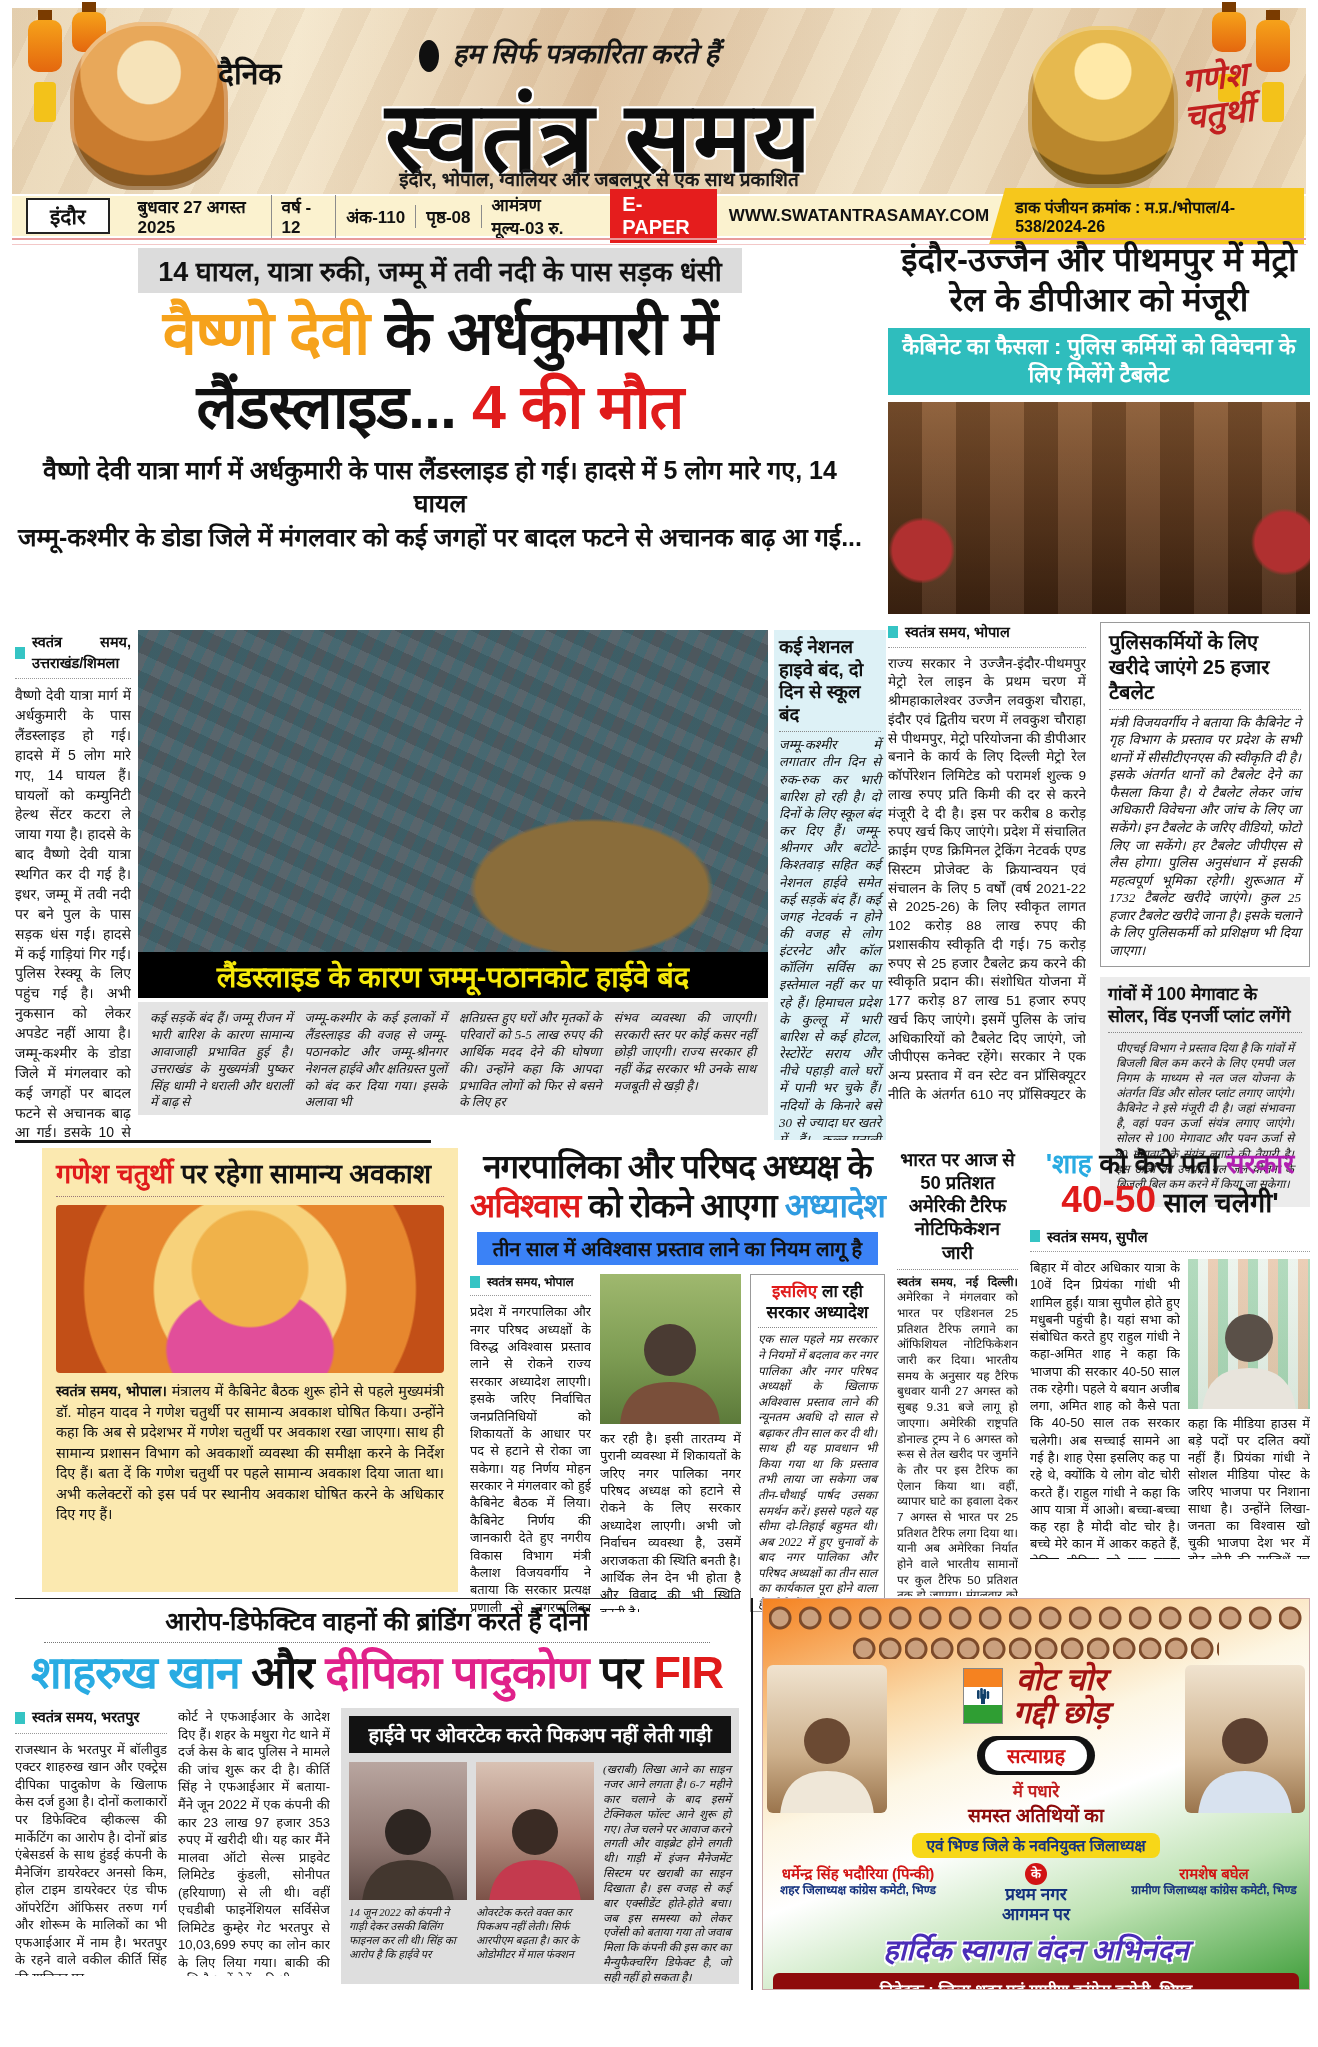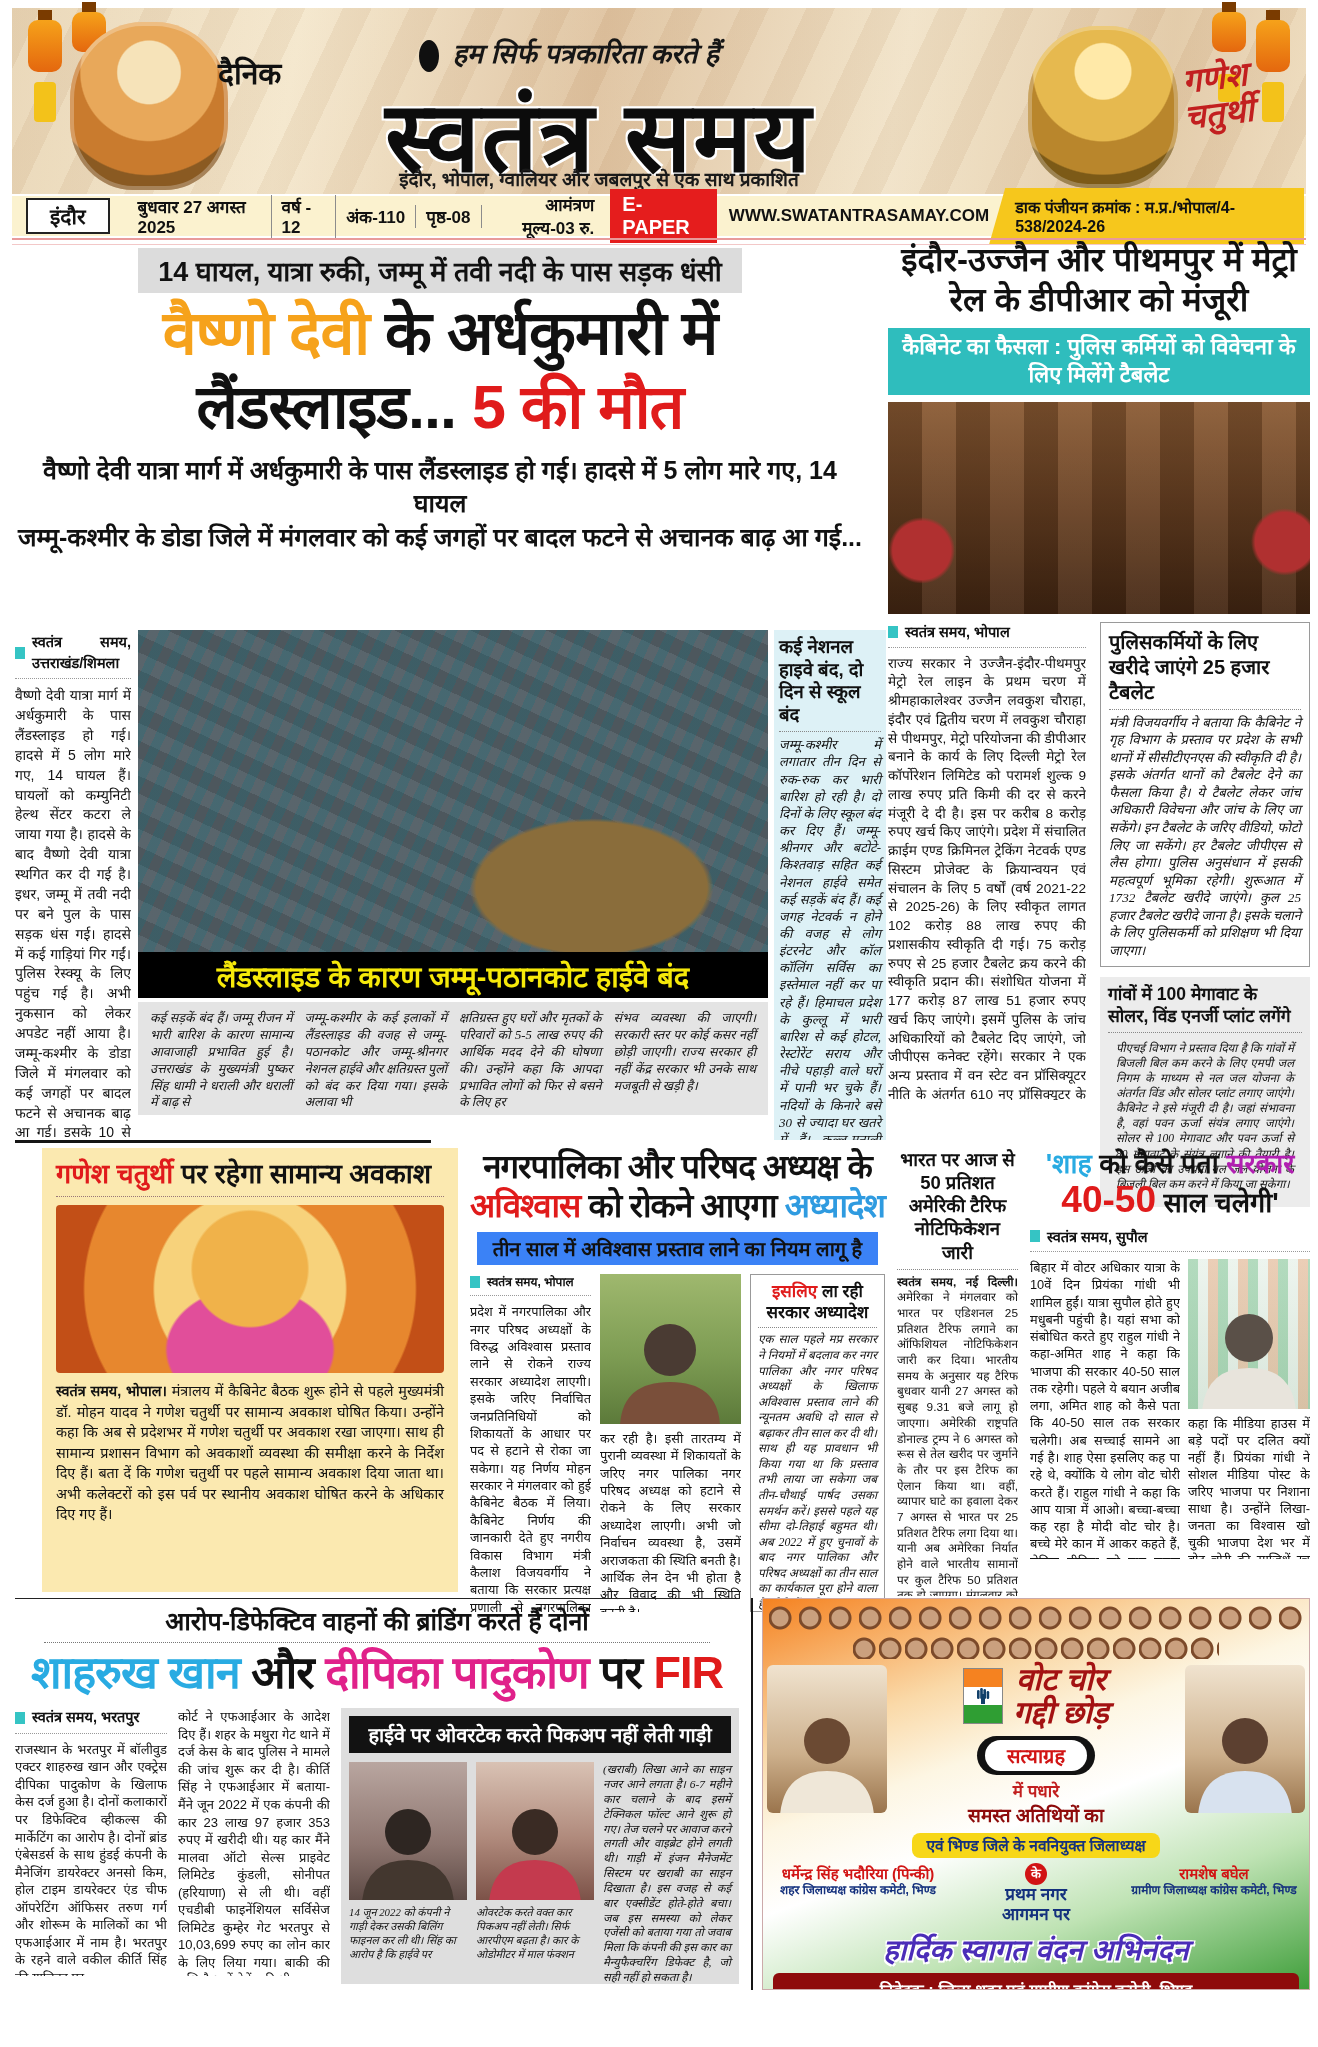--- a/index.html
+++ b/index.html
@@ -30,21 +30,21 @@
   .np-title{position:absolute;left:0;right:120px;top:58px;text-align:center;font-size:98px;font-weight:900;letter-spacing:2px;color:#0c0c0c;
     text-shadow:2px 2px 0 #fff,-2px -2px 0 #fff,2px -2px 0 #fff,-2px 2px 0 #fff;}
   .np-sub{position:absolute;left:0;right:120px;top:158px;text-align:center;font-size:19px;font-weight:800;color:#1a1a1a;}
   .festival{position:absolute;right:34px;top:52px;width:110px;text-align:center;font-size:33px;line-height:1.1;font-weight:900;color:#c21f1f;transform:rotate(-7deg);font-style:italic;}
 
   
   .infobar{position:absolute;left:12px;top:196px;width:1294px;height:40px;background:#fbf2cf;display:flex;align-items:center;}
   .edition{margin-left:14px;background:#fff;border:2px solid #222;padding:2px 22px;font-size:21px;font-weight:900;}
   .info-items{display:flex;align-items:center;margin-left:18px;}
   .info-items span{font-size:17px;font-weight:800;padding:0 10px;border-right:1px solid #8c8c8c;}
-  .info-items span:last-child{border-right:none;text-align:right;}
+  .info-items span:last-child{border-right:none;}
   .epaper{background:#e51d1d;color:#fff;font-size:20px;font-weight:900;padding:4px 12px;margin-left:6px;}
   .website{font-size:17px;font-weight:900;margin-left:12px;}
   .postal{margin-left:auto;margin-right:2px;background:#f6c71c;font-size:16px;font-weight:900;padding:8px 14px 8px 26px;clip-path:polygon(16px 0,100% 0,100% 100%,0 100%);}
   .bar-rule{position:absolute;left:12px;top:238px;width:1294px;height:4px;border-top:2px solid #e89a9a;border-bottom:1px solid #f3c8c8;}
 
   
   .lead{position:absolute;left:15px;top:248px;width:850px;}
   .lead-kicker{margin:0 auto;width:fit-content;background:#dcdcdc;padding:4px 20px;font-size:27px;font-weight:800;}
   .lead-h{text-align:center;font-weight:900;font-size:61px;line-height:1.12;margin-top:6px;letter-spacing:-1px;}
   .lead-deck{margin-top:12px;text-align:center;font-size:25px;font-weight:800;line-height:1.35;}
@@ -213,21 +213,21 @@
     </div>
     <div class="epaper">E- PAPER</div>
     <div class="website">WWW.SWATANTRASAMAY.COM</div>
     <div class="postal">डाक पंजीयन क्रमांक : म.प्र./भोपाल/4-538/2024-26</div>
   </div>
   <div class="bar-rule"></div>
 
   <div class="lead">
     <div class="lead-kicker">14 घायल, यात्रा रुकी, जम्मू में तवी नदी के पास सड़क धंसी</div>
     <div class="lead-h"><span class="c-orange">वैष्णो देवी</span><span> के अर्धकुमारी में</span></div>
-    <div class="lead-h"><span>लैंडस्लाइड... </span><span class="c-red">5 की मौत</span></div>
+    <div class="lead-h"><span>लैंडस्लाइड... </span><span class="c-red">4 की मौत</span></div>
     <div class="lead-deck">
       <div>वैष्णो देवी यात्रा मार्ग में अर्धकुमारी के पास लैंडस्लाइड हो गई। हादसे में 5 लोग मारे गए, 14 घायल</div>
       <div>जम्मू-कश्मीर के डोडा जिले में मंगलवार को कई जगहों पर बादल फटने से अचानक बाढ़ आ गई...</div>
     </div>
   </div>
 
   <div class="lead-col ov jc">
     <div class="byline">
         <span class="sq"></span>
         <span>स्वतंत्र समय, उत्तराखंड/शिमला</span>

